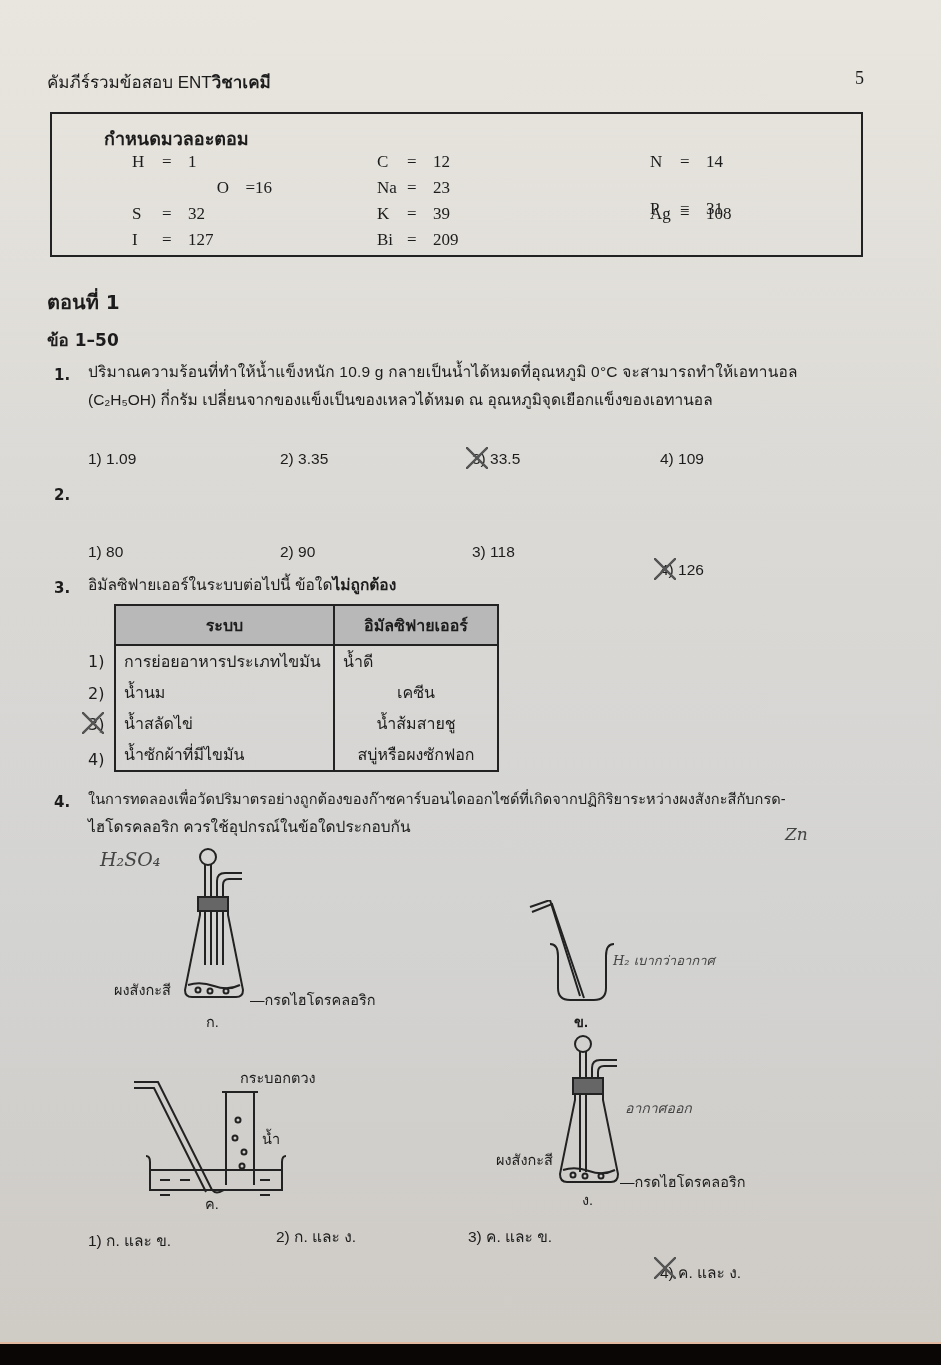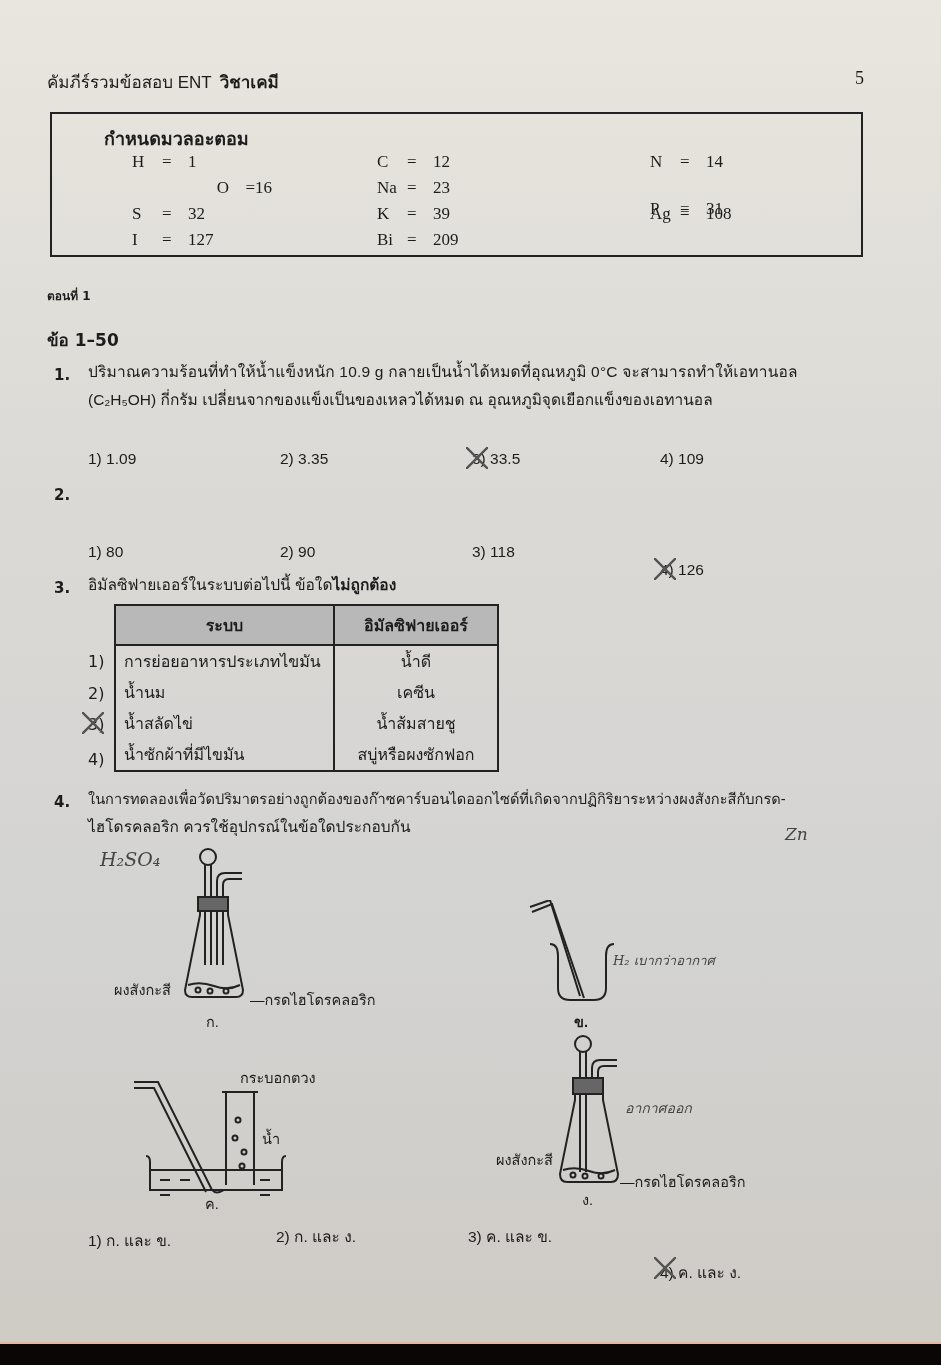--- a/index.html
+++ b/index.html
@@ -9,29 +9,29 @@
     font-family:"DejaVu Sans","Liberation Sans",sans-serif;
     color:#1c1c1c;
   }
   .page {
     position:absolute; left:0; top:0; width:941px; height:1342px;
     background: linear-gradient(180deg,#e9e6df 0%,#dcdad6 35%,#d3d3d2 70%,#cfcbc5 100%);
     border-bottom:2px solid #e3b9a2;
   }
   .abs { position:absolute; }
   .hdr-title { left:47px; top:68px; font-size:17px; font-family:"Liberation Sans",sans-serif; }
-  .hdr-title b { font-weight:bold; margin-left:8px; }
+  .hdr-title b { font-weight:bold; margin-left:0; }
   .hdr-page { left:855px; top:68px; font-size:18px; font-family:"Liberation Serif",serif; }
   .mass-box { left:50px; top:112px; width:813px; height:145px; border:2px solid #222; box-sizing:border-box; }
   .mass-title { left:52px; top:10px; font-size:18px; font-weight:bold; }
   .mass-cell { font-family:"Liberation Serif",serif; font-size:17px; width:140px; }
   .mass-cell span { display:inline-block; }
   .el { width:30px; }
   .eq { width:26px; }
-  .sec { font-weight:bold; font-size:12px; left:47px; top:286px; }
+  .sec { font-weight:bold; font-size:20px; left:47px; top:286px; }
   .sub { font-weight:bold; font-size:17px; left:47px; top:326px; }
   .qnum { font-weight:bold; font-size:15px; }
   .qtext { font-size:15.5px; line-height:28px; font-family:"Liberation Sans",sans-serif; }
   .opt { font-size:15.5px; font-family:"Liberation Sans",sans-serif; }
   .strike { position:relative; }
   .strike::after { content:""; position:absolute; left:-6px; top:-3px; width:22px; height:22px;
     background: linear-gradient(45deg,transparent 45%,#555 47%,#555 53%,transparent 55%),
                 linear-gradient(-45deg,transparent 45%,#555 47%,#555 53%,transparent 55%); }
   table.em { border-collapse:collapse; position:absolute; left:114px; top:604px; font-size:16px; }
   table.em th { background:#b8b8b8; border:2px solid #222; height:36px; font-weight:bold; }
@@ -95,21 +95,21 @@
   <table class="em">
     <thead>
         <tr>
       <th style="width:215px">ระบบ</th>
       <th style="width:160px">อิมัลซิฟายเออร์</th>
     </tr>
       </thead>
     <tbody>
       <tr>
           <td>การย่อยอาหารประเภทไขมัน</td>
-          <td style="text-align:center">น้ำดี</td>
+          <td style="text-align:left">น้ำดี</td>
         </tr>
       <tr>
           <td>น้ำนม</td>
           <td style="text-align:center">เคซีน</td>
         </tr>
       <tr>
           <td>น้ำสลัดไข่</td>
           <td style="text-align:center">น้ำส้มสายชู</td>
         </tr>
       <tr>

